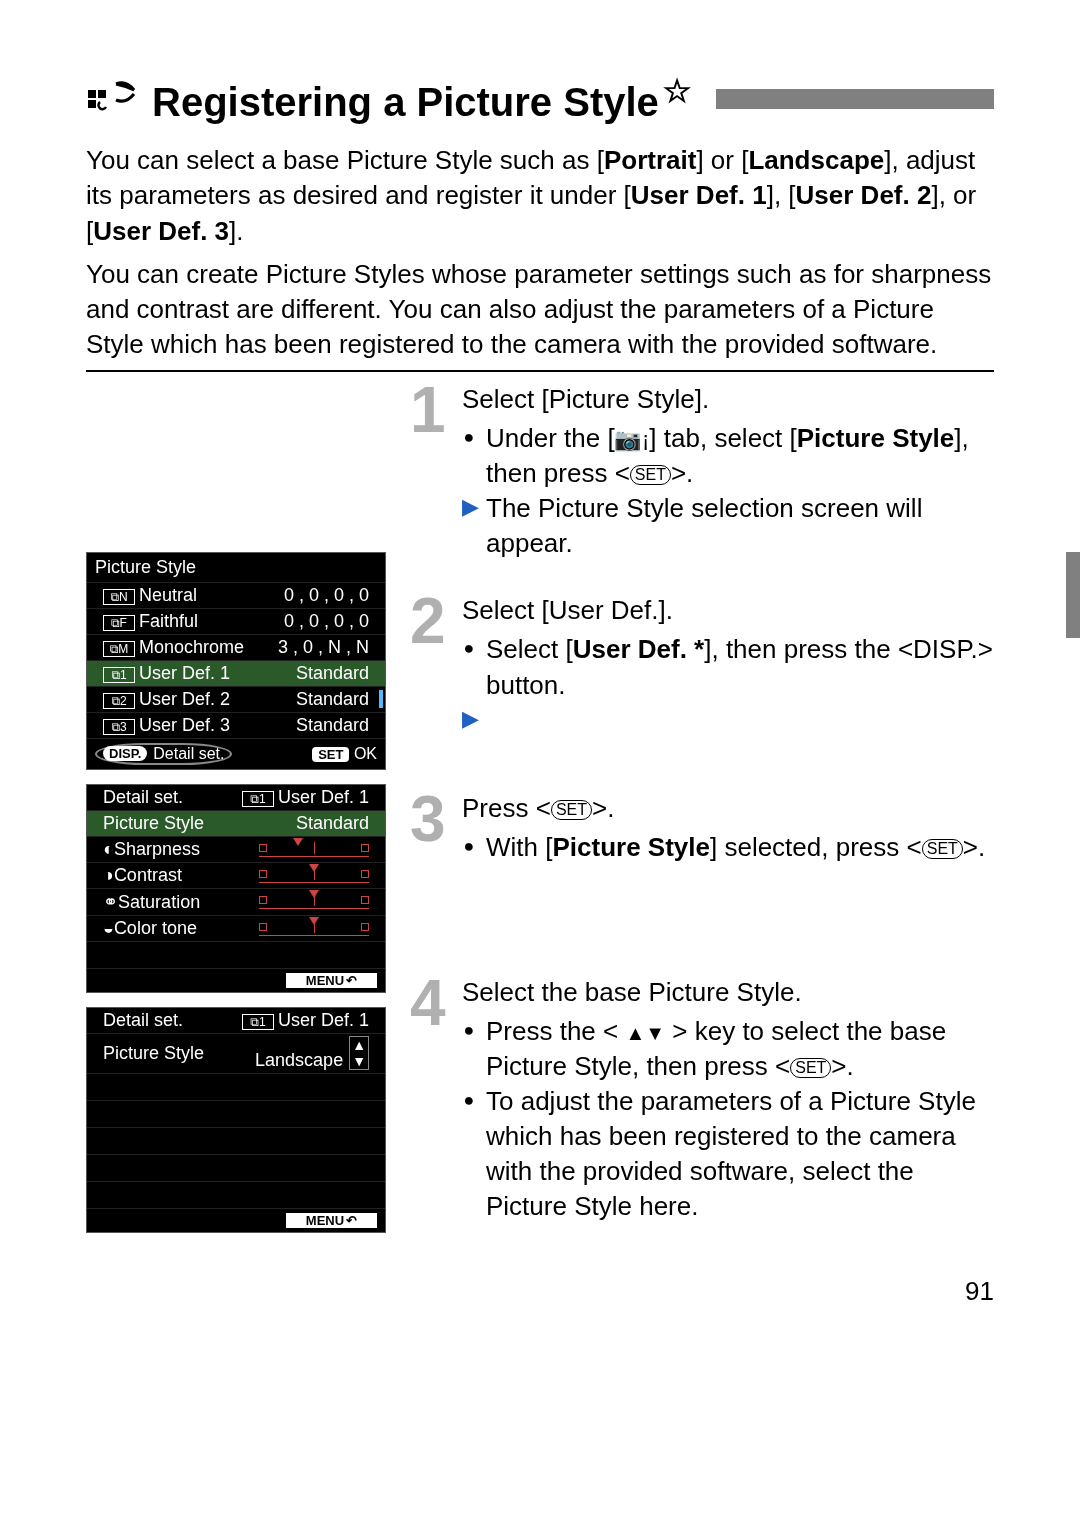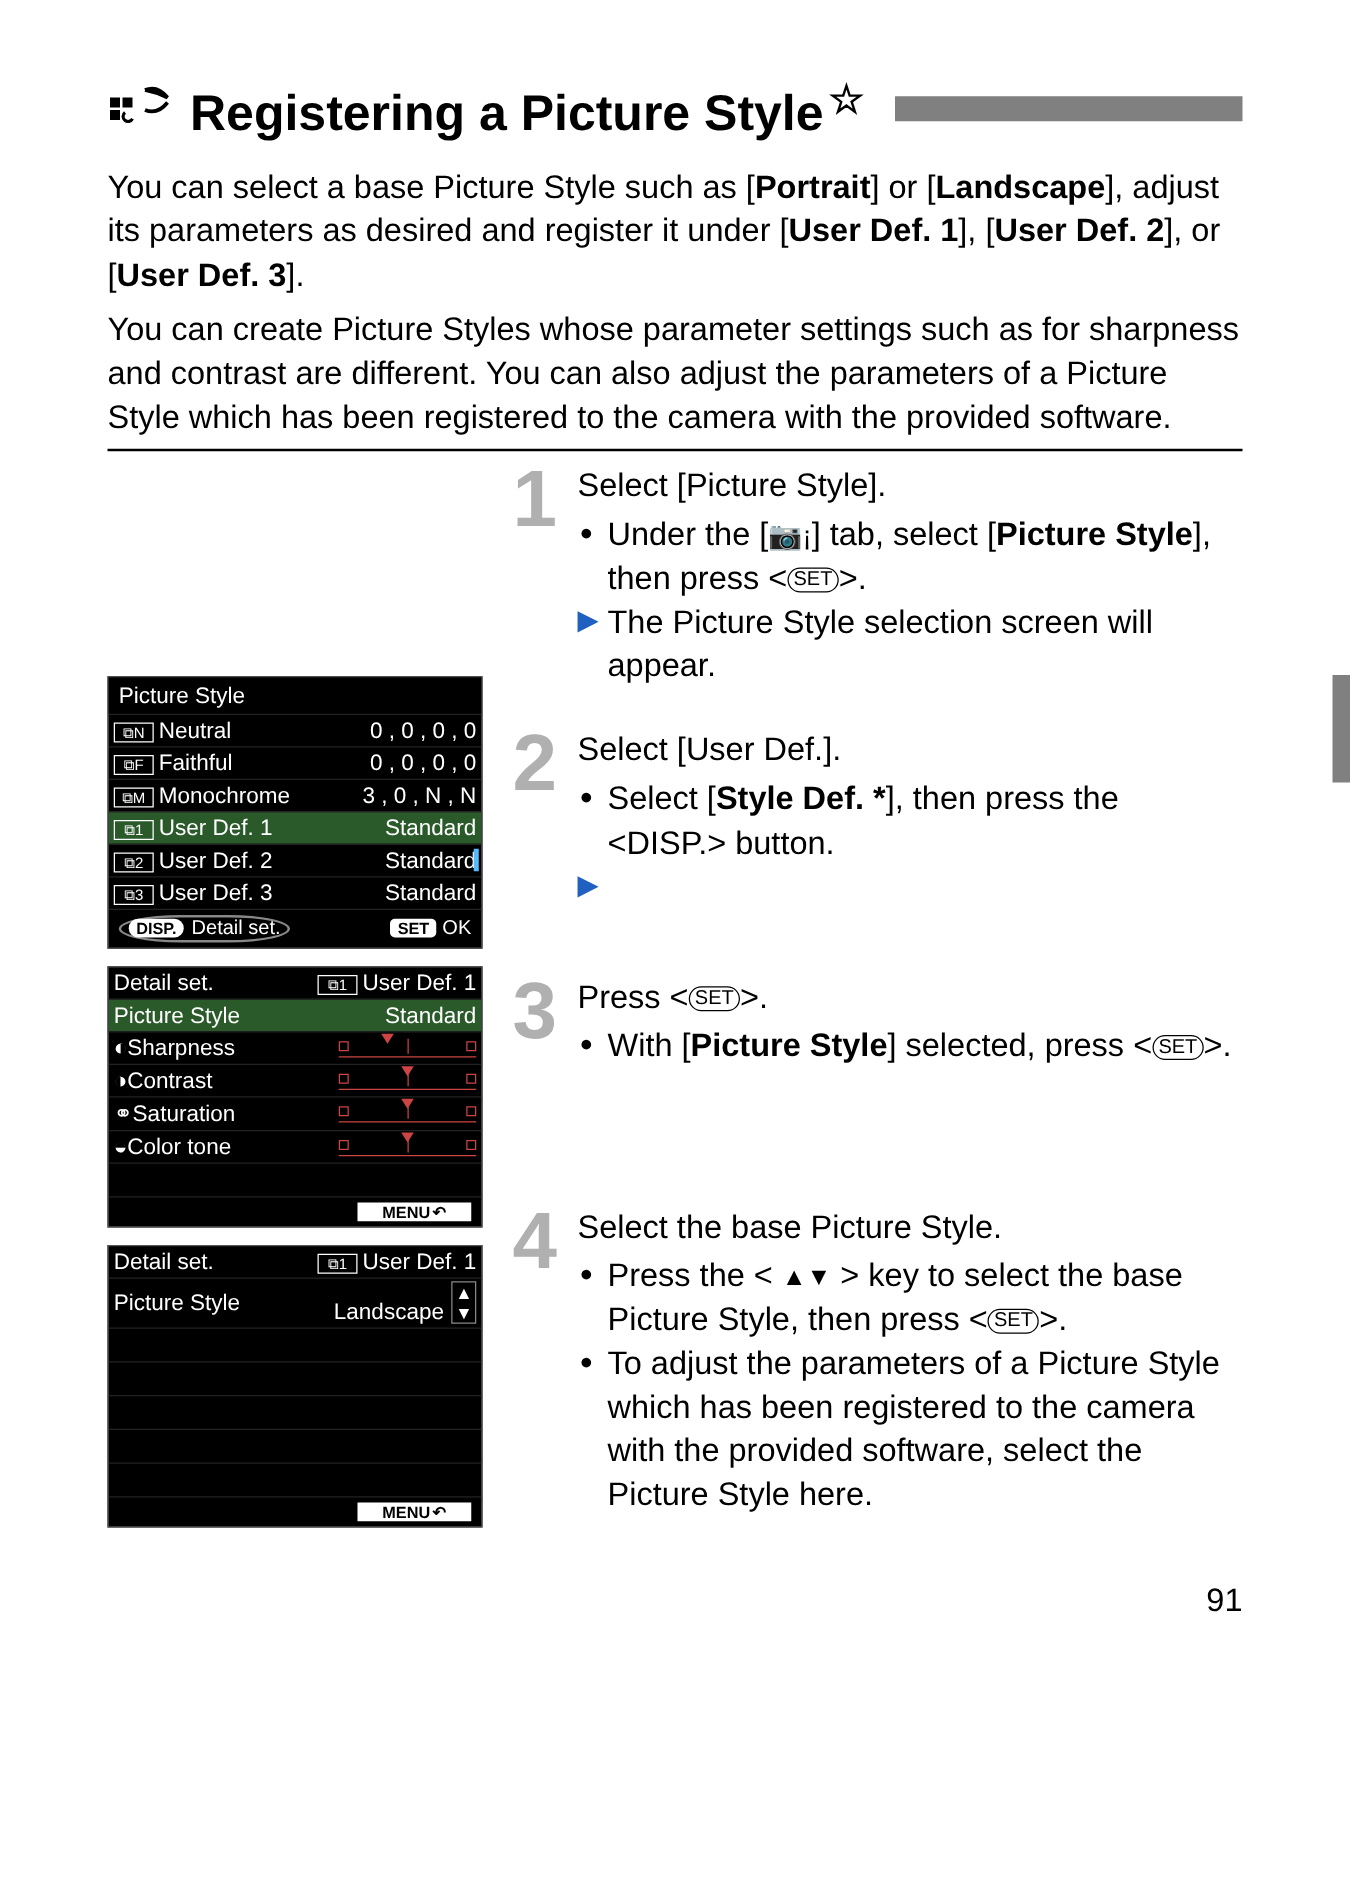--- a/index.html
+++ b/index.html
@@ -6,20 +6,21 @@
     margin: 0;
     padding: 0;
     font-family: Arial, Helvetica, sans-serif;
     background: #fff;
     color: #000;
     width: 1080px;
   }
   .page {
     padding: 60px 86px 40px 86px;
     position: relative;
+    margin-top: 12px;
   }
   .title-row {
     display: flex;
     align-items: center;
     gap: 14px;
     margin-bottom: 18px;
   }
   .title-icon {
     font-size: 40px;
     letter-spacing: -4px;
@@ -70,21 +71,21 @@
     border: 1px solid #555;
   }
   .lcd .hdr {
     padding: 4px 8px;
     background: #000;
     color: #fff;
   }
   .lcd .row {
     display: flex;
     justify-content: space-between;
-    padding: 2px 4px;
+    padding: 2px 16px;
     border-top: 1px solid #222;
     align-items: center;
   }
   .lcd .row.sel {
     background: #2a5a2a;
   }
   .lcd .style-icon {
     display: inline-block;
     border: 1px solid #fff;
     font-size: 12px;
@@ -400,21 +401,21 @@
           </div>
         </div>
       </div>
 
       <div class="step">
         <div class="step-num">2</div>
         <div class="step-body">
           <div class="step-title">Select [User Def.].</div>
           <div class="bline">
             <span class="bullet dot">●</span>
-            <span><span>Select [</span><b>Style Def. *</b><span>], then press the &lt;</span><span style="font-family:Arial">DISP.</span><span>&gt; button.</span></span>
+            <span><span>Select [</span><b>User Def. *</b><span>], then press the &lt;</span><span style="font-family:Arial">DISP.</span><span>&gt; button.</span></span>
           </div>
           <div class="bline">
             <span class="bullet arrow">▶</span>
           </div>
         </div>
       </div>
 
       <div class="step" style="margin-top:56px">
         <div class="step-num">3</div>
         <div class="step-body">

